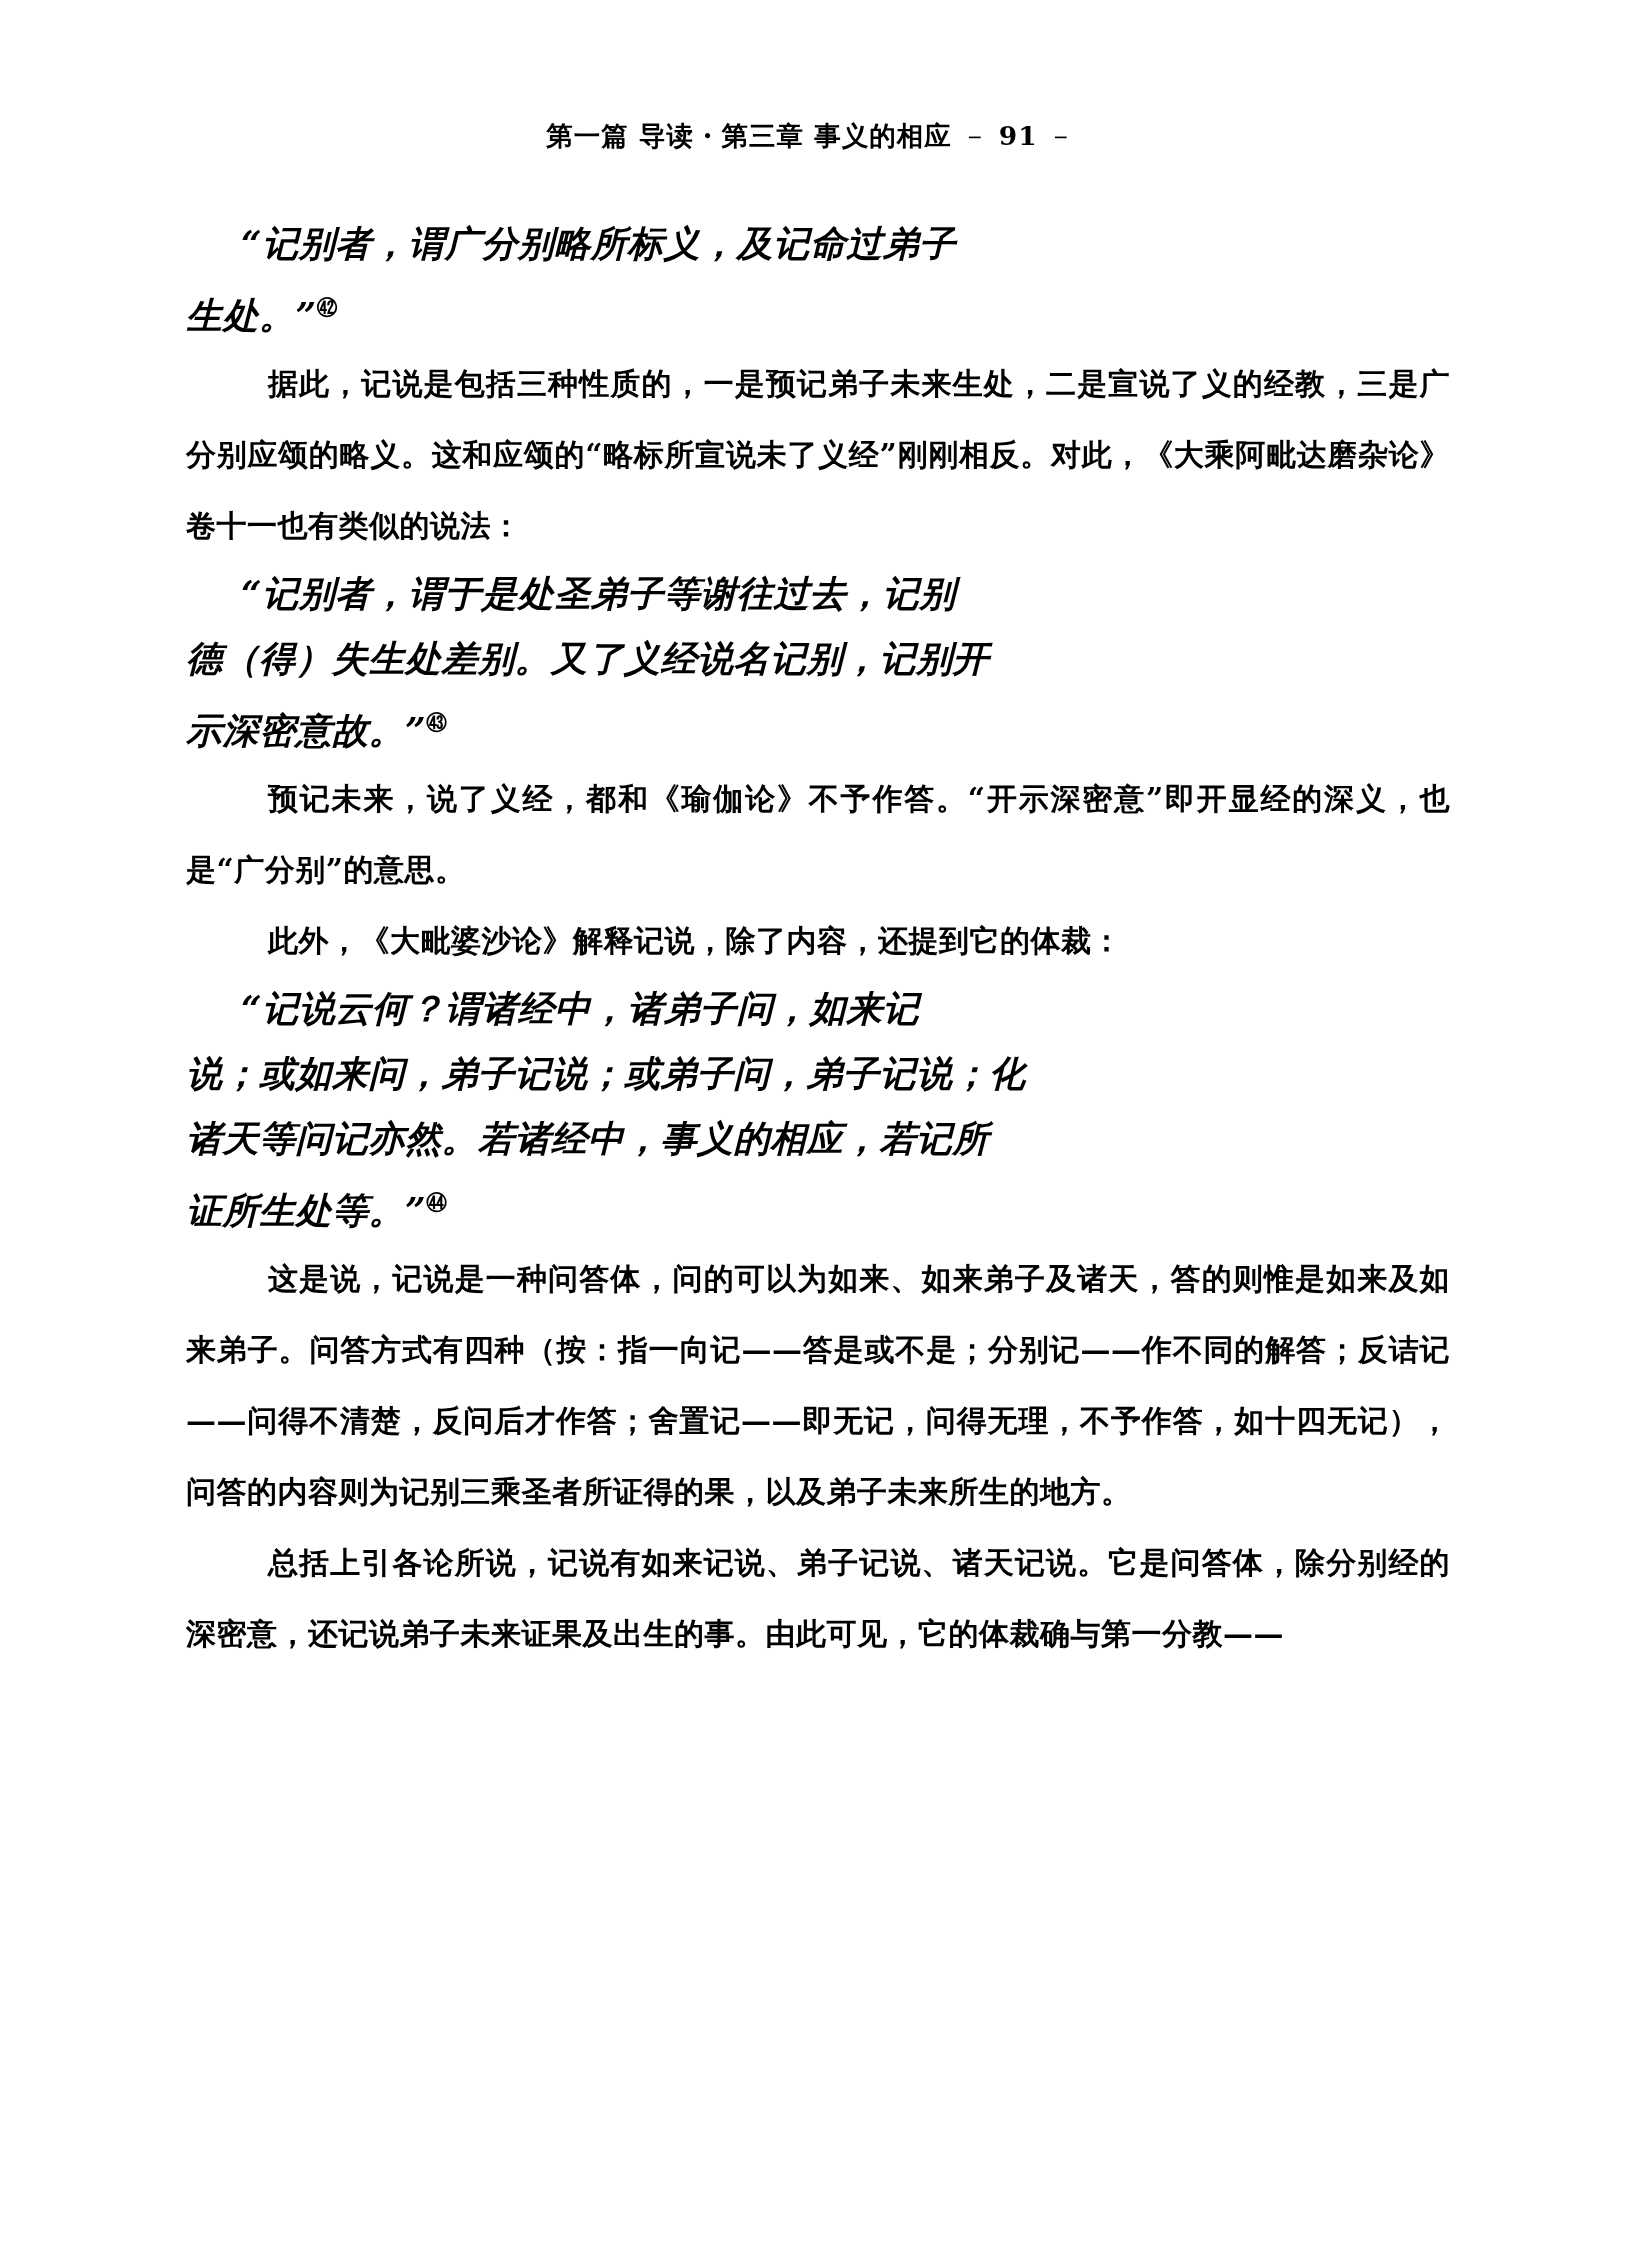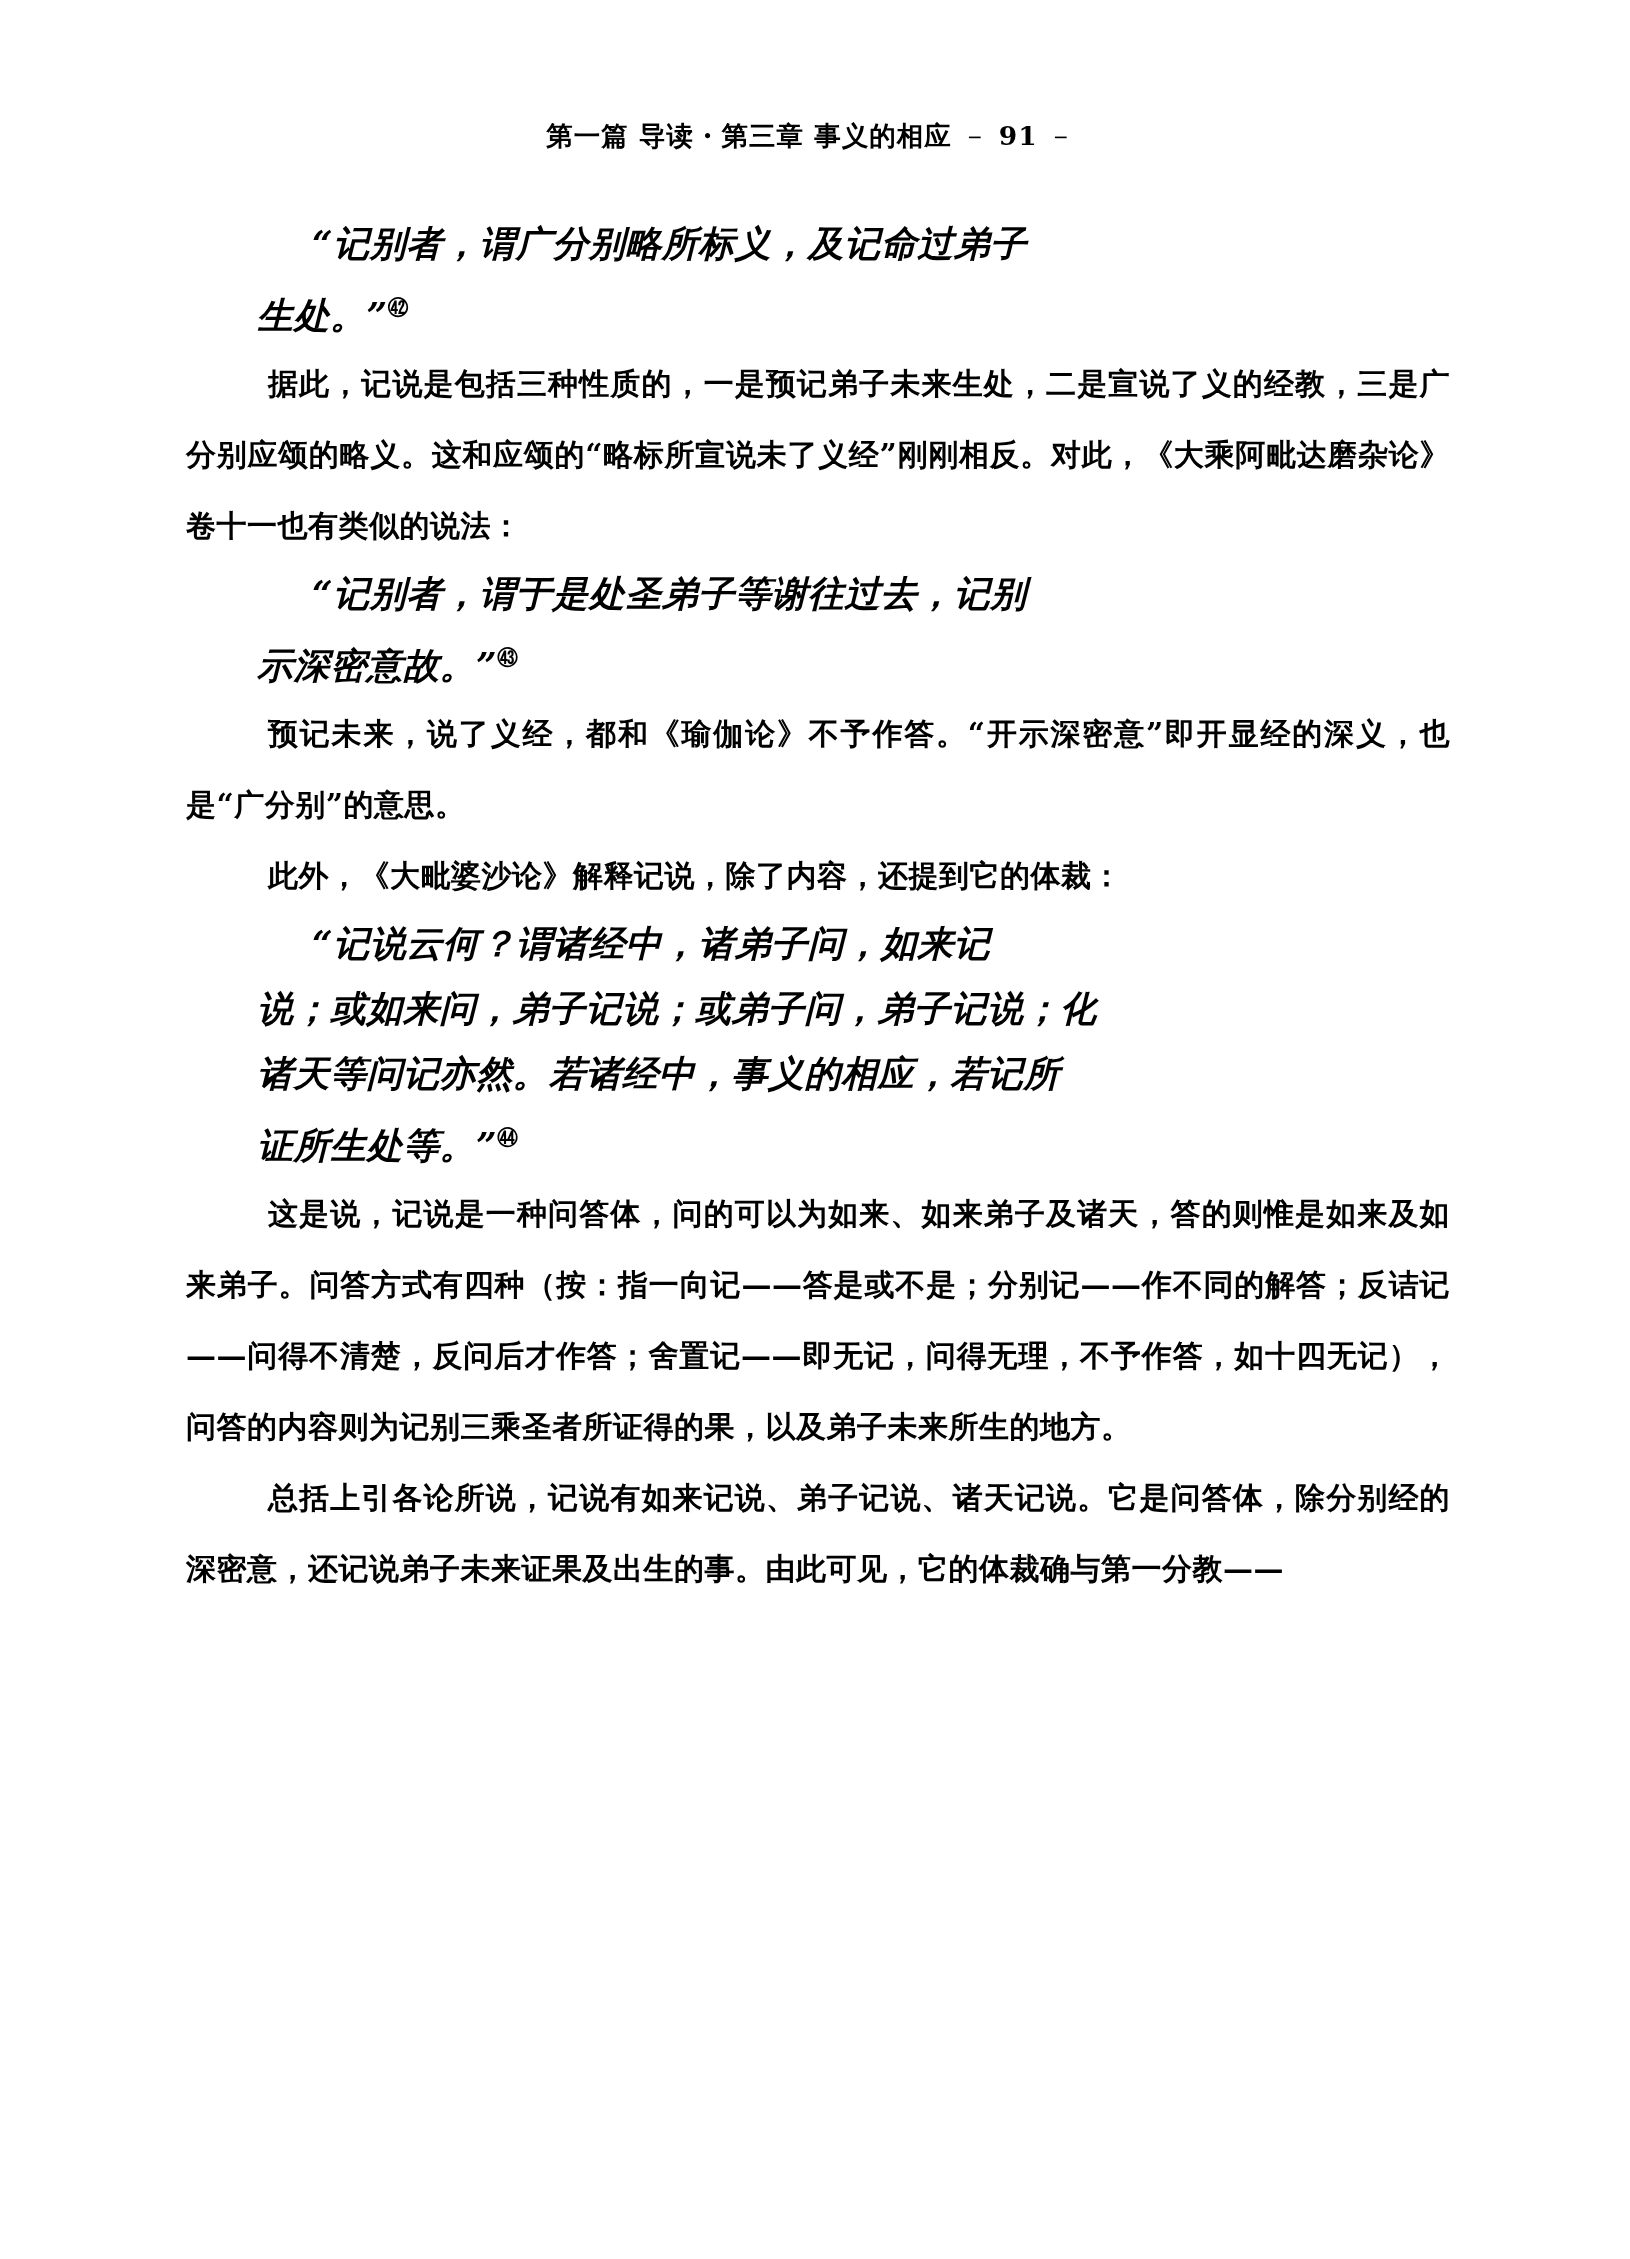--- a/index.html
+++ b/index.html
@@ -61,21 +61,20 @@
     font-weight: 700;
     font-family: "DejaVu Serif", "Liberation Serif", serif;
   }
   p.body {
     text-indent: 82px;
   }
   
   p.quote {
     font-size: 36px;
     line-height: 65px;
-    margin-left: 71px;
     margin-right: 59px;
     text-indent: 0;
     font-style: italic;
     font-weight: 700;
     font-family: "DejaVu Serif", "Liberation Serif", serif;
   }
   p.quote.first {
     text-indent: 55px;
   }
   .sup {
@@ -95,20 +94,21 @@
   </div>
 
   <div class="content">
 
     <p class="quote first">“记别者，谓广分别略所标义，及记命过弟子</p>
     <p class="quote"><span>生处。”</span><span class="sup">㊷</span></p>
 
     <p class="body">据此，记说是包括三种性质的，一是预记弟子未来生处，二是宣说了义的经教，三是广分别应颂的略义。这和应颂的“略标所宣说未了义经”刚刚相反。对此，《大乘阿毗达磨杂论》卷十一也有类似的说法：</p>
 
     <p class="quote first">“记别者，谓于是处圣弟子等谢往过去，记别</p>
+    <p class="quote">德（得）失生处差别。又了义经说名记别，记别开</p>
     <p class="quote"><span>示深密意故。”</span><span class="sup">㊸</span></p>
 
     <p class="body">预记未来，说了义经，都和《瑜伽论》不予作答。“开示深密意”即开显经的深义，也是“广分别”的意思。</p>
 
     <p class="body">此外，《大毗婆沙论》解释记说，除了内容，还提到它的体裁：</p>
 
     <p class="quote first">“记说云何？谓诸经中，诸弟子问，如来记</p>
     <p class="quote">说；或如来问，弟子记说；或弟子问，弟子记说；化</p>
     <p class="quote">诸天等问记亦然。若诸经中，事义的相应，若记所</p>
     <p class="quote"><span>证所生处等。”</span><span class="sup">㊹</span></p>

